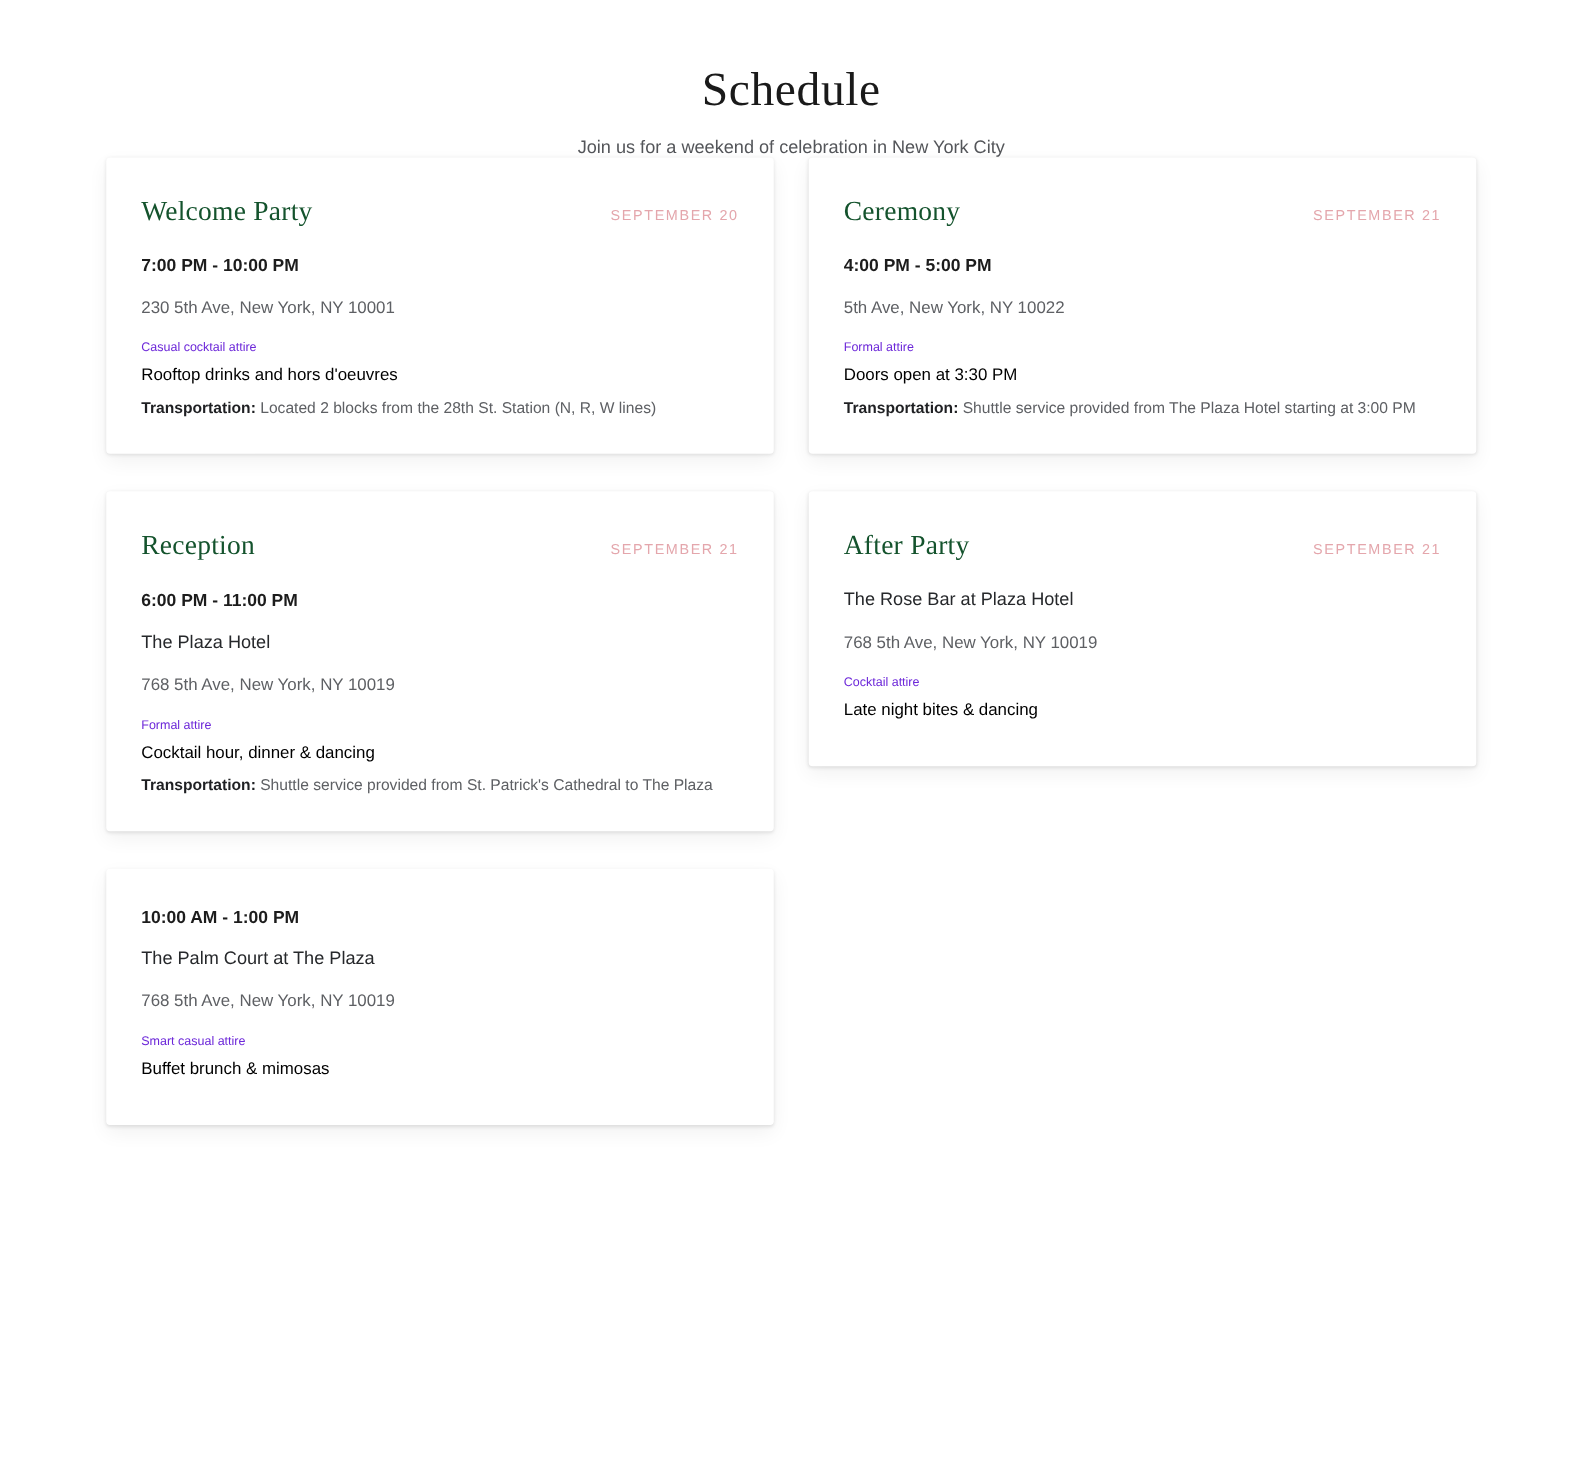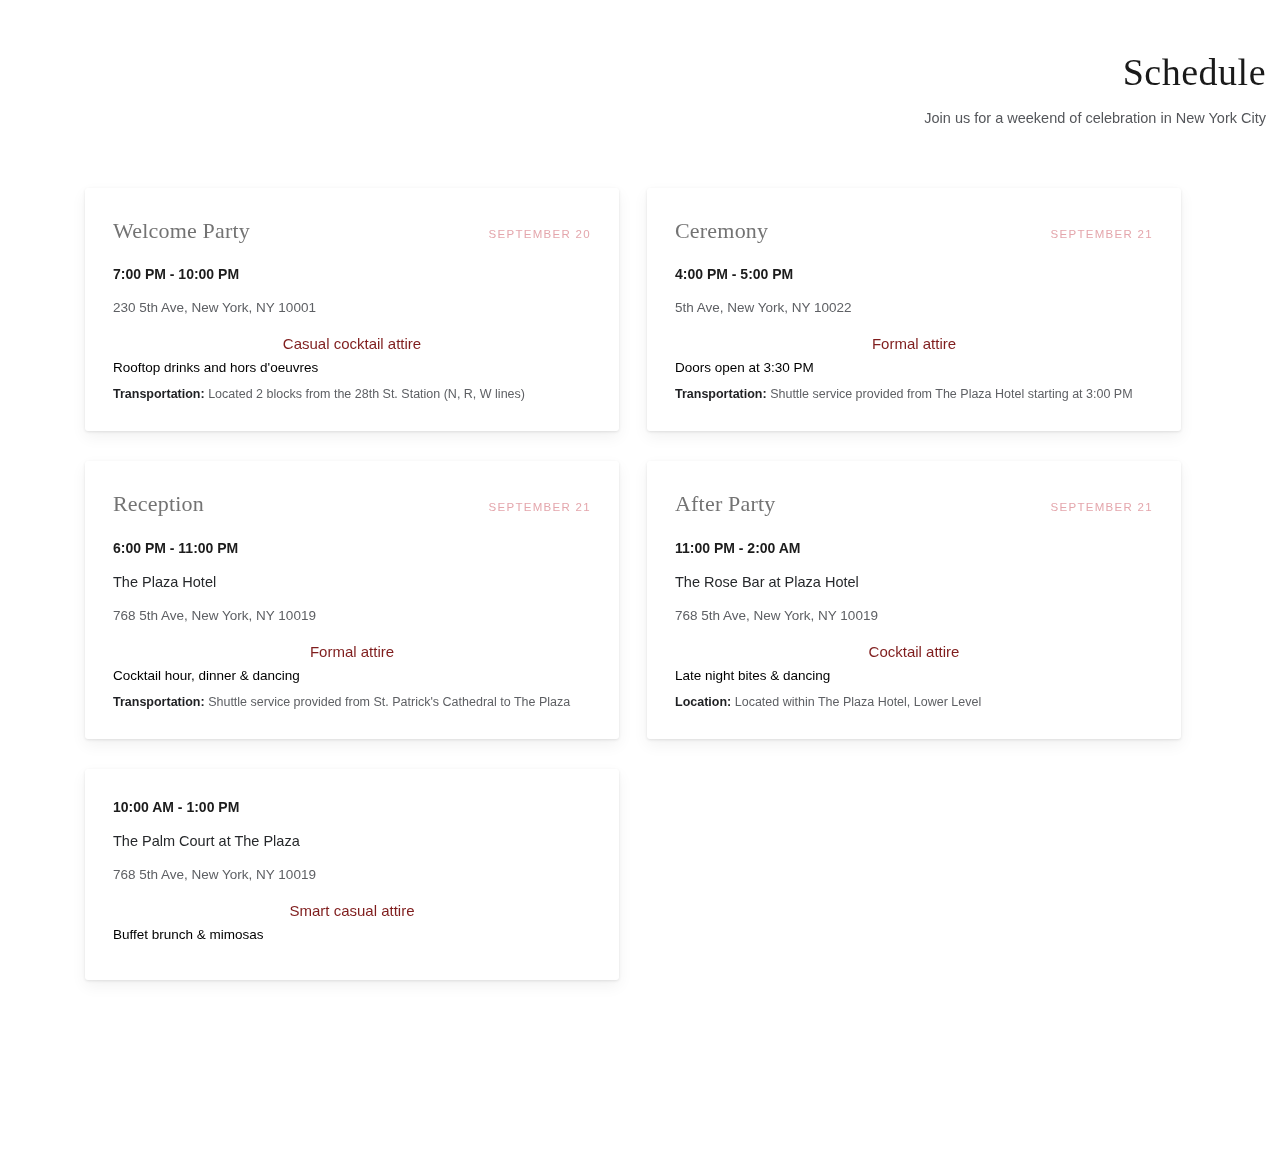--- a/index.html
+++ b/index.html
@@ -12,22 +12,21 @@
     font-family: "Liberation Sans", sans-serif;
     -webkit-font-smoothing: antialiased;
   }
   .page {
     width: 1266px;
     min-height: 1171px;
     padding-top: 52px;
     background: #ffffff;
   }
   .header {
-    text-align: right;
-    margin-bottom: 62px;
+    text-align: center;
   }
   .page-title {
     font-family: "Liberation Serif", serif;
     font-size: 38px;
     font-weight: 400;
     color: #1a1a1a;
     letter-spacing: 0.5px;
     margin: 0 0 16px 0;
     line-height: 1.1;
   }
@@ -55,21 +54,21 @@
   .card-head {
     display: flex;
     align-items: baseline;
     justify-content: space-between;
     margin-bottom: 22px;
   }
   .card-title {
     font-family: "Liberation Serif", serif;
     font-size: 22px;
     font-weight: 400;
-    color: #737373;
+    color: #14532d;
     letter-spacing: 0.2px;
     line-height: 1.2;
   }
   .card-date {
     font-size: 11.5px;
     letter-spacing: 1.3px;
     color: #e4a6ac;
     text-transform: uppercase;
     white-space: nowrap;
   }
@@ -83,24 +82,23 @@
     font-size: 14.5px;
     color: #26282b;
     margin-bottom: 18px;
   }
   .card-address {
     font-size: 13.5px;
     color: #5e6064;
     margin-bottom: 20px;
   }
   .card-attire {
-    font-size: 15px;
-    color: #7f1d1d;
+    font-size: 10px;
+    color: #6d28d9;
     margin-bottom: 8px;
-    text-align: center;
   }
   .card-detail {
     font-size: 13.5px;
     color: #000000;
     margin-bottom: 10px;
   }
   .card-note {
     font-size: 12.5px;
     color: #5e6064;
     line-height: 1.45;
@@ -157,26 +155,24 @@
       <div class="card-attire">Formal attire</div>
       <div class="card-detail">Cocktail hour, dinner &amp; dancing</div>
       <div class="card-note"><span class="note-label">Transportation:</span> <span>Shuttle service provided from St. Patrick's Cathedral to The Plaza</span></div>
     </div>
 
     <div class="card">
       <div class="card-head">
         <div class="card-title">After Party</div>
         <div class="card-date">SEPTEMBER 21</div>
       </div>
-      <div class="card-time">11:00 PM - 2:00 AM</div>
       <div class="card-venue">The Rose Bar at Plaza Hotel</div>
       <div class="card-address">768 5th Ave, New York, NY 10019</div>
       <div class="card-attire">Cocktail attire</div>
       <div class="card-detail">Late night bites &amp; dancing</div>
-      <div class="card-note"><span class="note-label">Location:</span> <span>Located within The Plaza Hotel, Lower Level</span></div>
     </div>
 
     <div class="card">
       <div class="card-time">10:00 AM - 1:00 PM</div>
       <div class="card-venue">The Palm Court at The Plaza</div>
       <div class="card-address">768 5th Ave, New York, NY 10019</div>
       <div class="card-attire">Smart casual attire</div>
       <div class="card-detail">Buffet brunch &amp; mimosas</div>
     </div>
 

